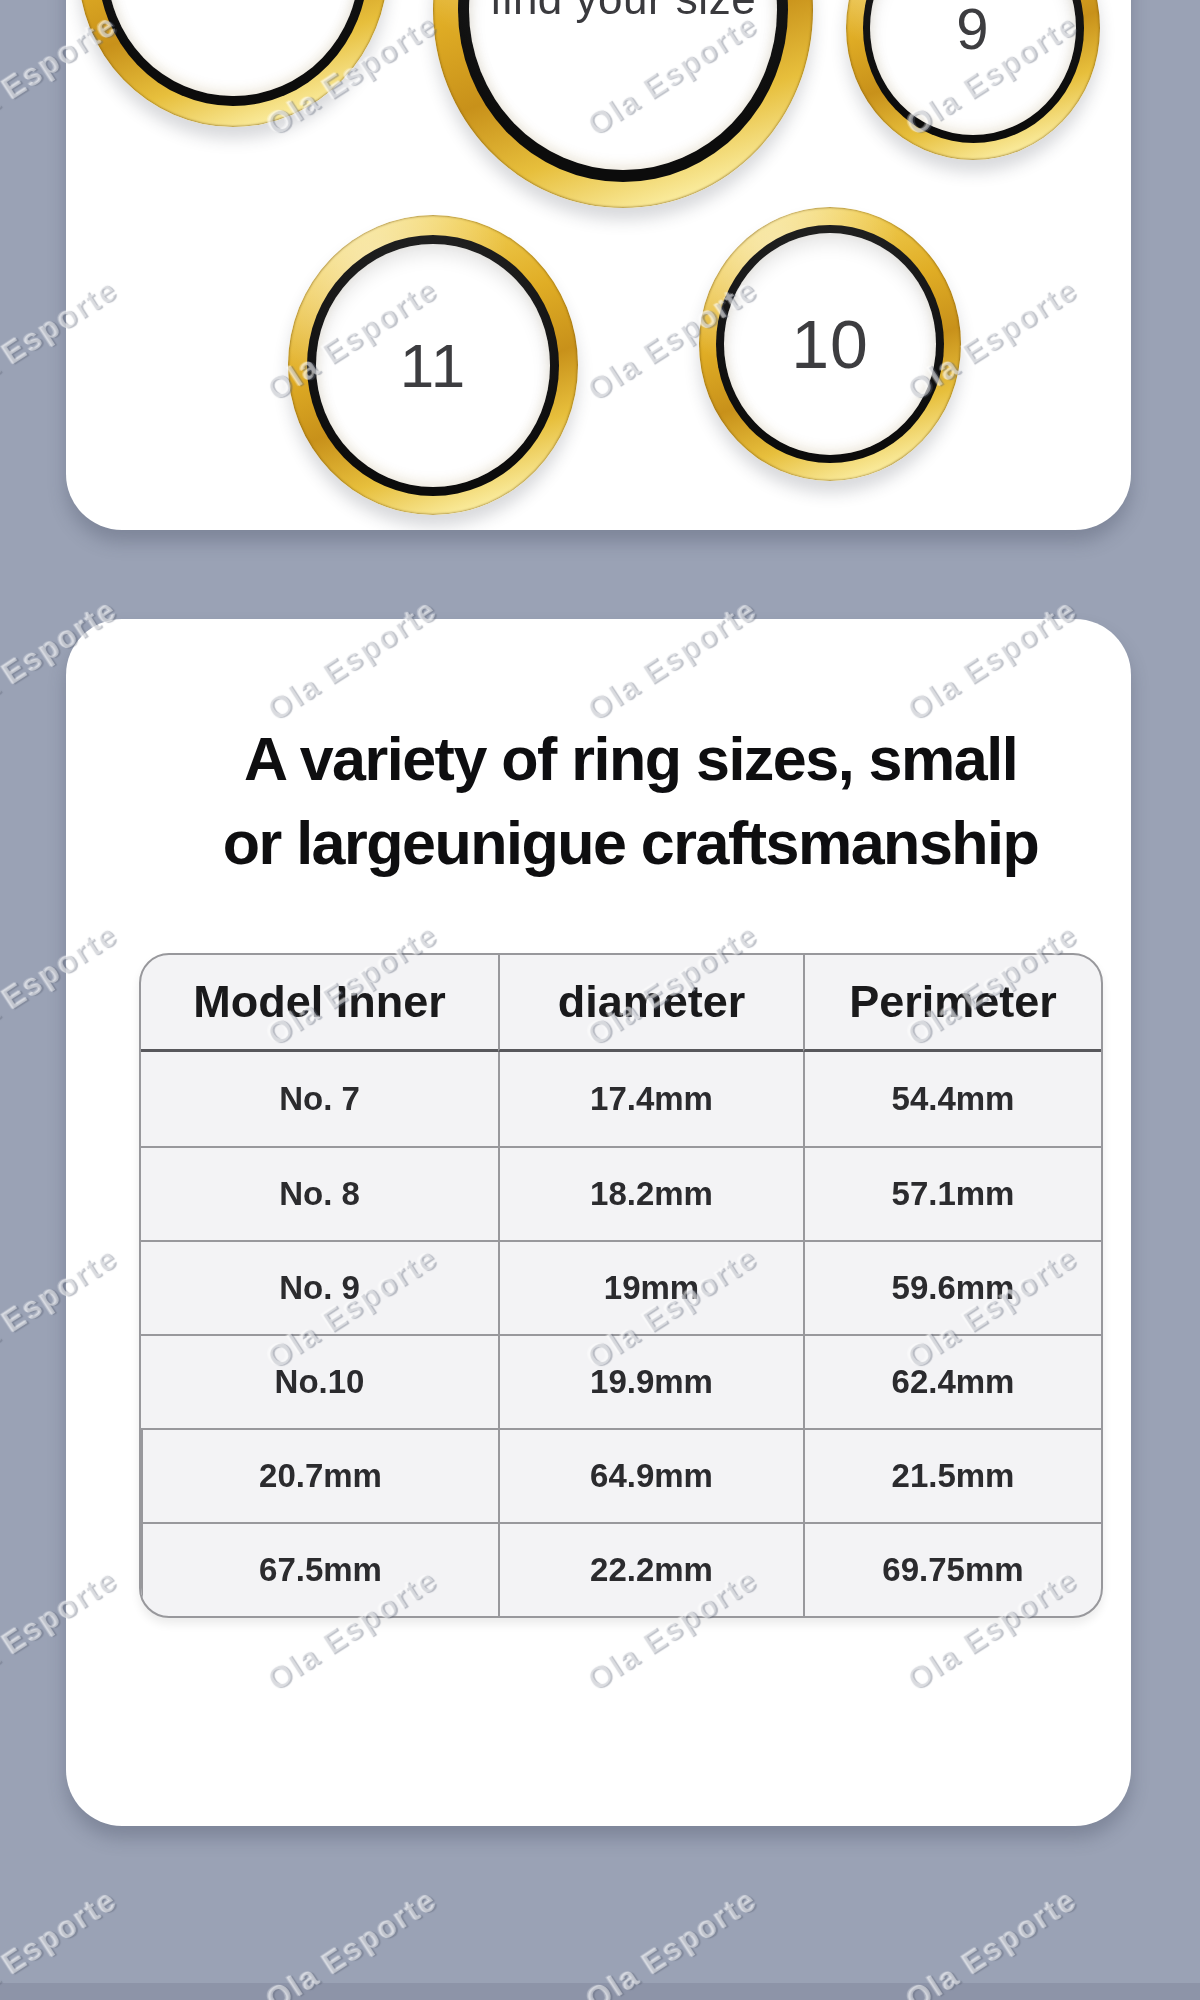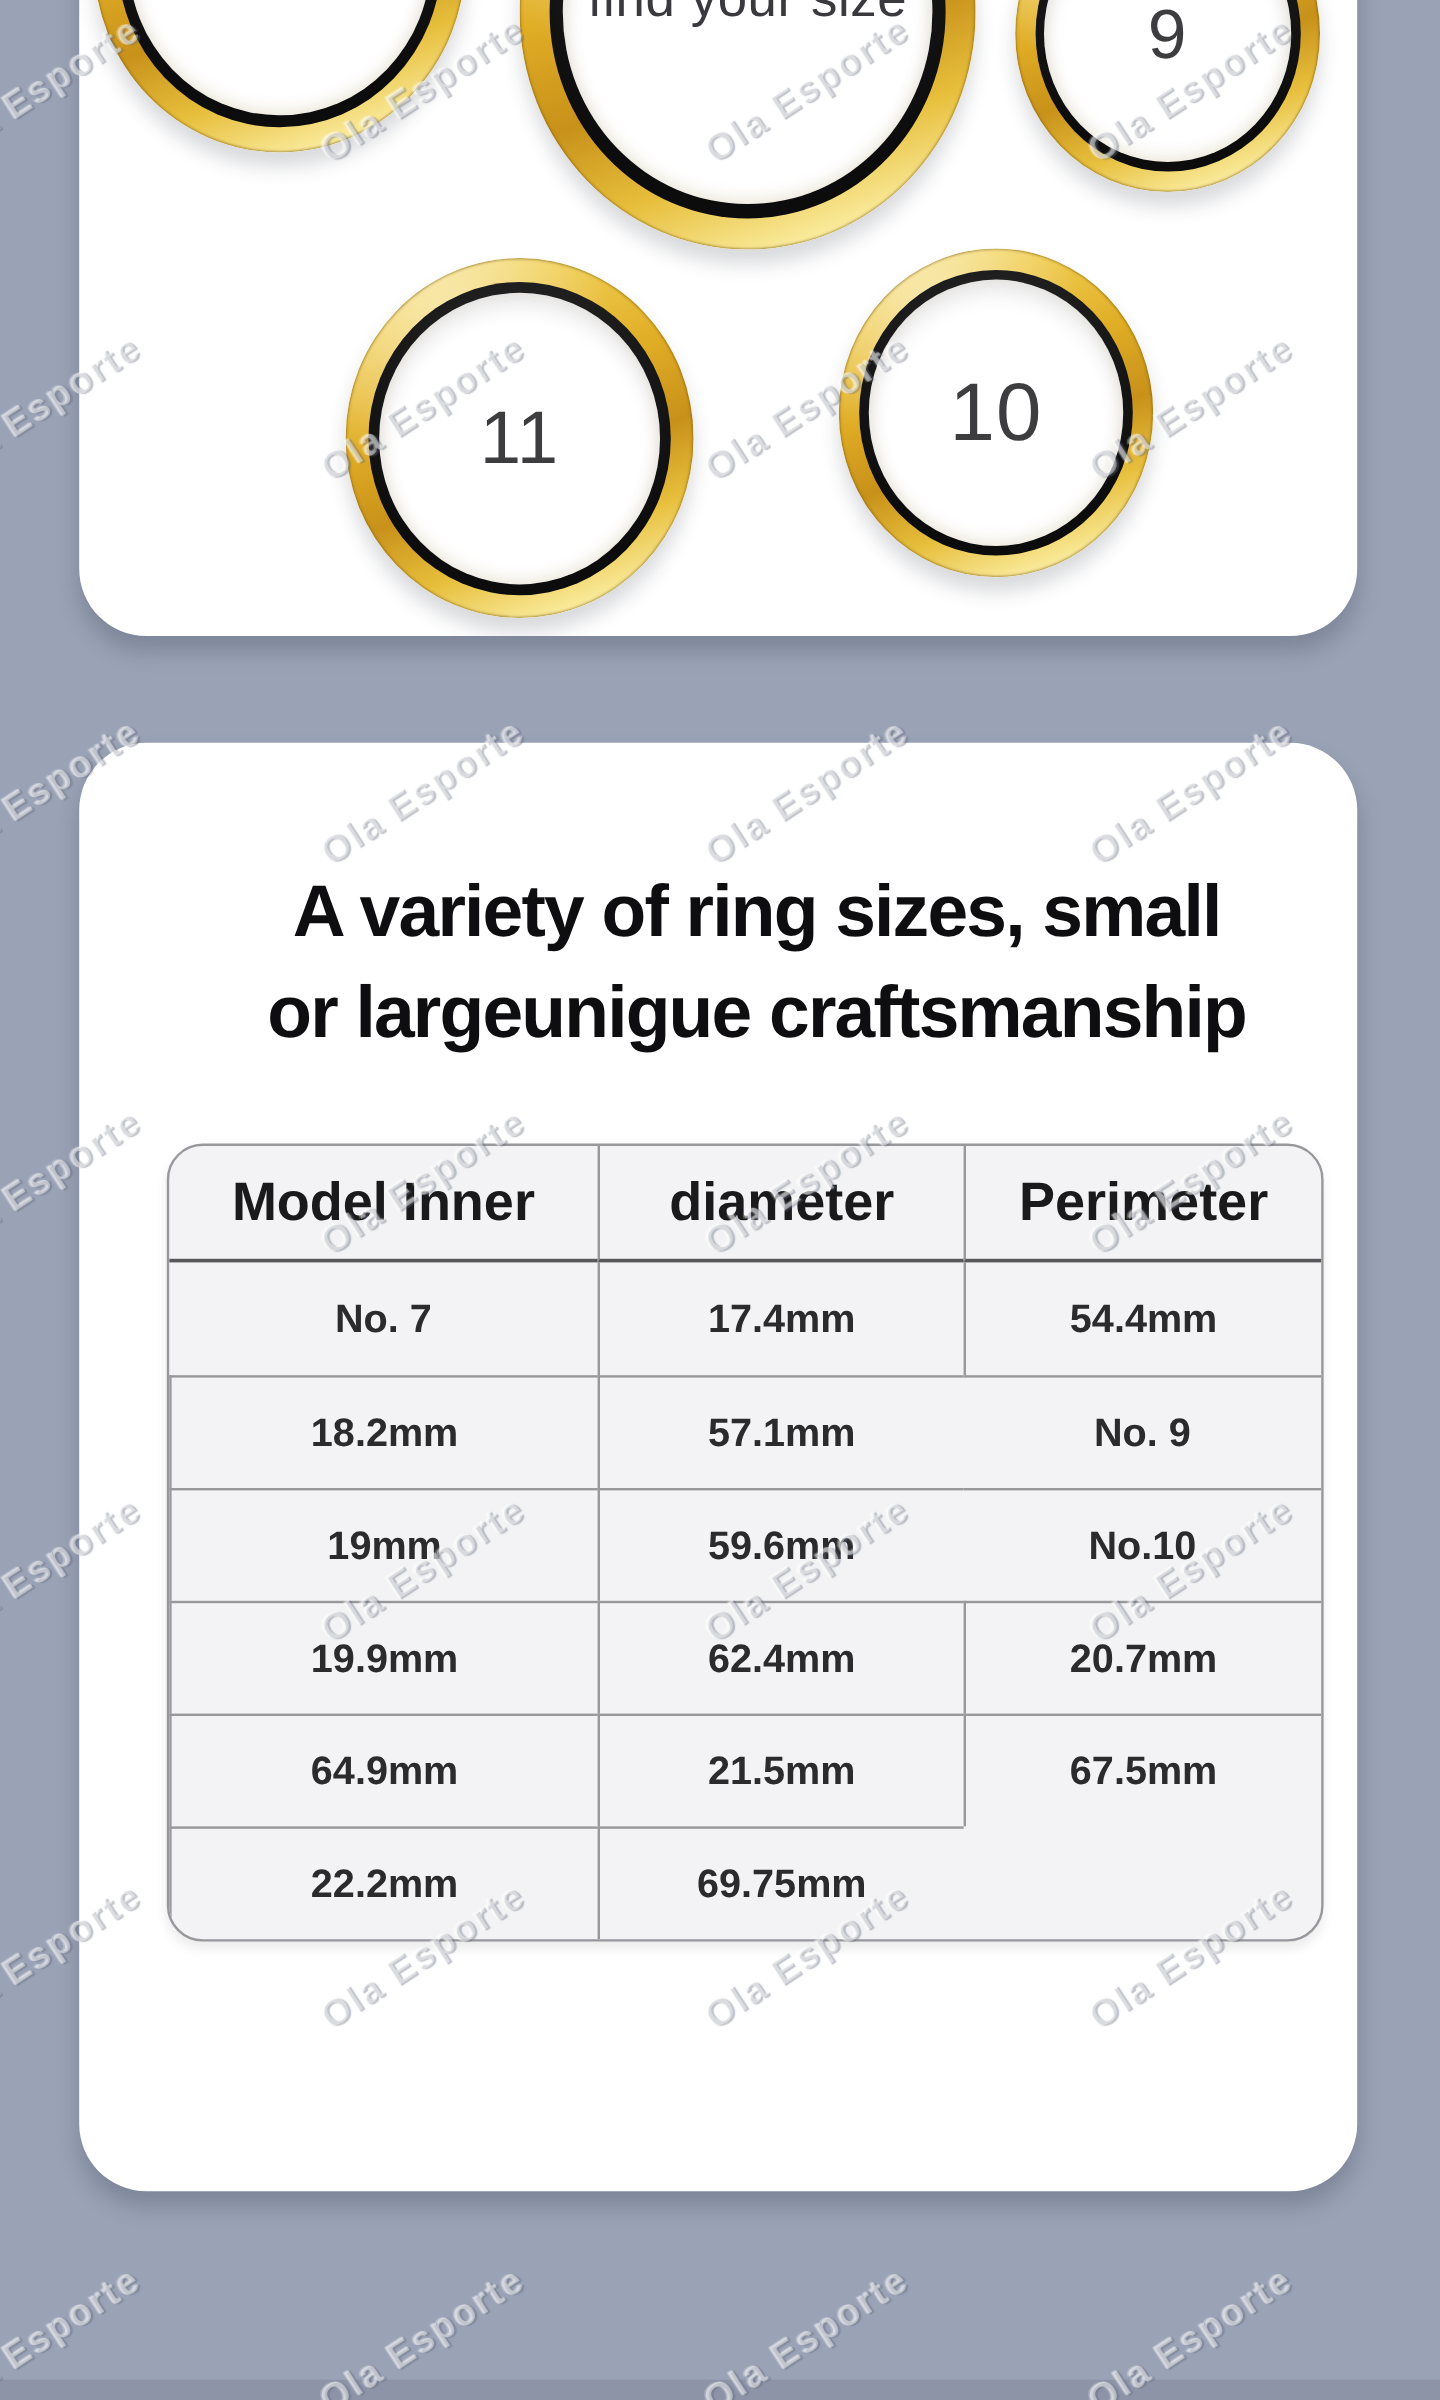--- a/index.html
+++ b/index.html
@@ -137,20 +137,21 @@
       <span class="tline">A variety of ring sizes, small</span>
       <span class="tline">or largeunigue craftsmanship</span>
     </h1>
     <div class="sizetable" id="sizeTable">
         <div class="tcell hd c0">Model Inner</div>
         <div class="tcell hd c1">diameter</div>
         <div class="tcell hd c2">Perimeter</div>
         <div class="tcell r0 c0">No. 7</div>
         <div class="tcell r0 c1">17.4mm</div>
         <div class="tcell r0 c2">54.4mm</div>
+        <div class="tcell c0">No. 8</div>
         <div class="tcell c1">18.2mm</div>
         <div class="tcell c2">57.1mm</div>
         <div class="tcell c0">No. 9</div>
         <div class="tcell c1">19mm</div>
         <div class="tcell c2">59.6mm</div>
         <div class="tcell c0">No.10</div>
         <div class="tcell c1">19.9mm</div>
         <div class="tcell c2">62.4mm</div>
         <div class="tcell c1">20.7mm</div>
         <div class="tcell c2">64.9mm</div>

